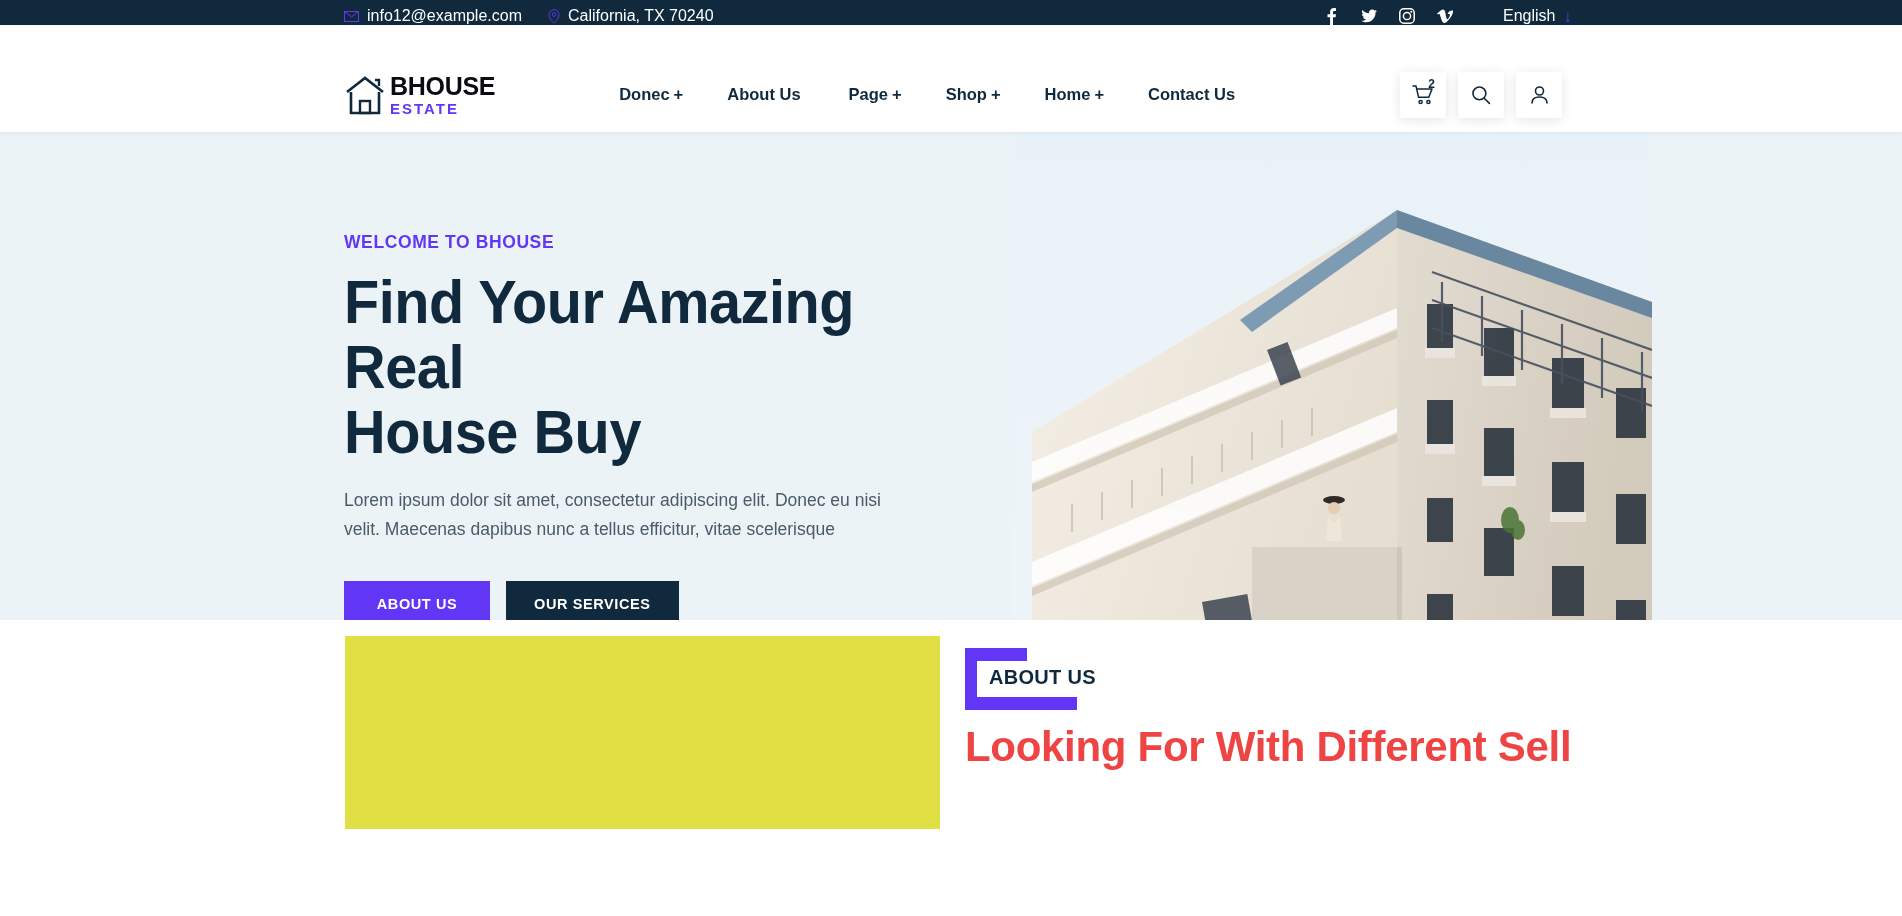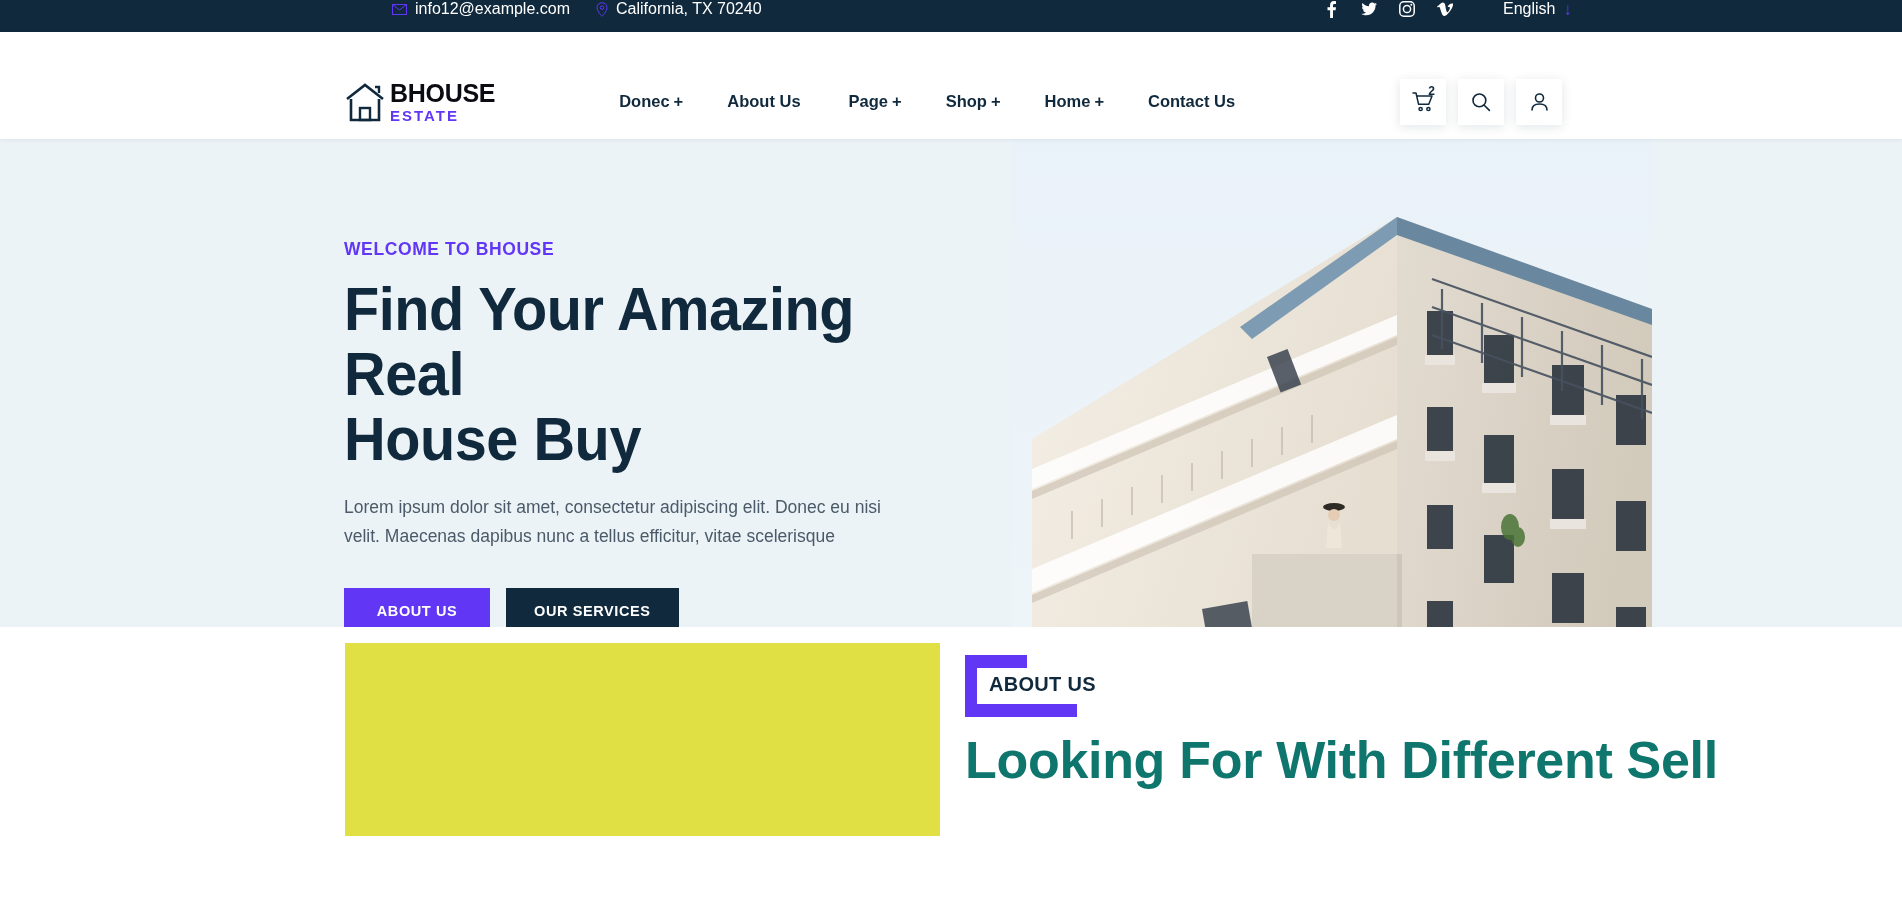--- a/index.html
+++ b/index.html
@@ -6,22 +6,22 @@
   * { margin:0; padding:0; box-sizing:border-box; }
   html,body { width:1902px; height:916px; overflow:hidden; }
   body {
     font-family:"Liberation Sans", sans-serif;
     background:#ffffff;
     color:#10293c;
   }
 
   
   .topbar{
-    height:32px; background:#10293c; color:#ffffff;
-    display:flex; align-items:flex-start; font-size:16px;padding-left:48px;
+    height:25px; background:#10293c; color:#ffffff;
+    display:flex; align-items:flex-end; font-size:16px;
   }
   .topbar-inner{
     width:1902px; padding:0 330px 0 344px;
     display:flex; align-items:center; justify-content:space-between;
   }
   .tb-left{ display:flex; align-items:center; gap:26px; }
   .tb-item{ display:flex; align-items:center; gap:8px; white-space:nowrap; font-size:16px; }
   .tb-item svg{ display:block; }
   .tb-right{ display:flex; align-items:center; gap:0; }
   .socials{ display:flex; align-items:center; gap:22px; margin-right:50px; }
@@ -132,22 +132,22 @@
   }
   .about-label{
     position:absolute; left:24px; top:18px;
     font-family:"Liberation Sans Narrow","Liberation Sans", sans-serif;
     font-stretch:condensed; font-weight:bold; font-size:20px;
     letter-spacing:.3px; color:#10293c; white-space:nowrap;
   }
   .about-heading{
     position:absolute; left:965px; top:103px;
     font-family:"Liberation Sans Narrow","Liberation Sans", sans-serif;
-    font-stretch:condensed; font-weight:bold; font-size:52px;
-    color:#0f766e; white-space:nowrap; letter-spacing:-.3px;
+    font-stretch:condensed; font-weight:bold; font-size:42px;
+    color:#ef4444; white-space:nowrap; letter-spacing:-.3px;
   }
 </style>
 </head>
 <body>
 
 <div class="topbar">
   <div class="topbar-inner">
     <div class="tb-left">
       <div class="tb-item">
         <span>

